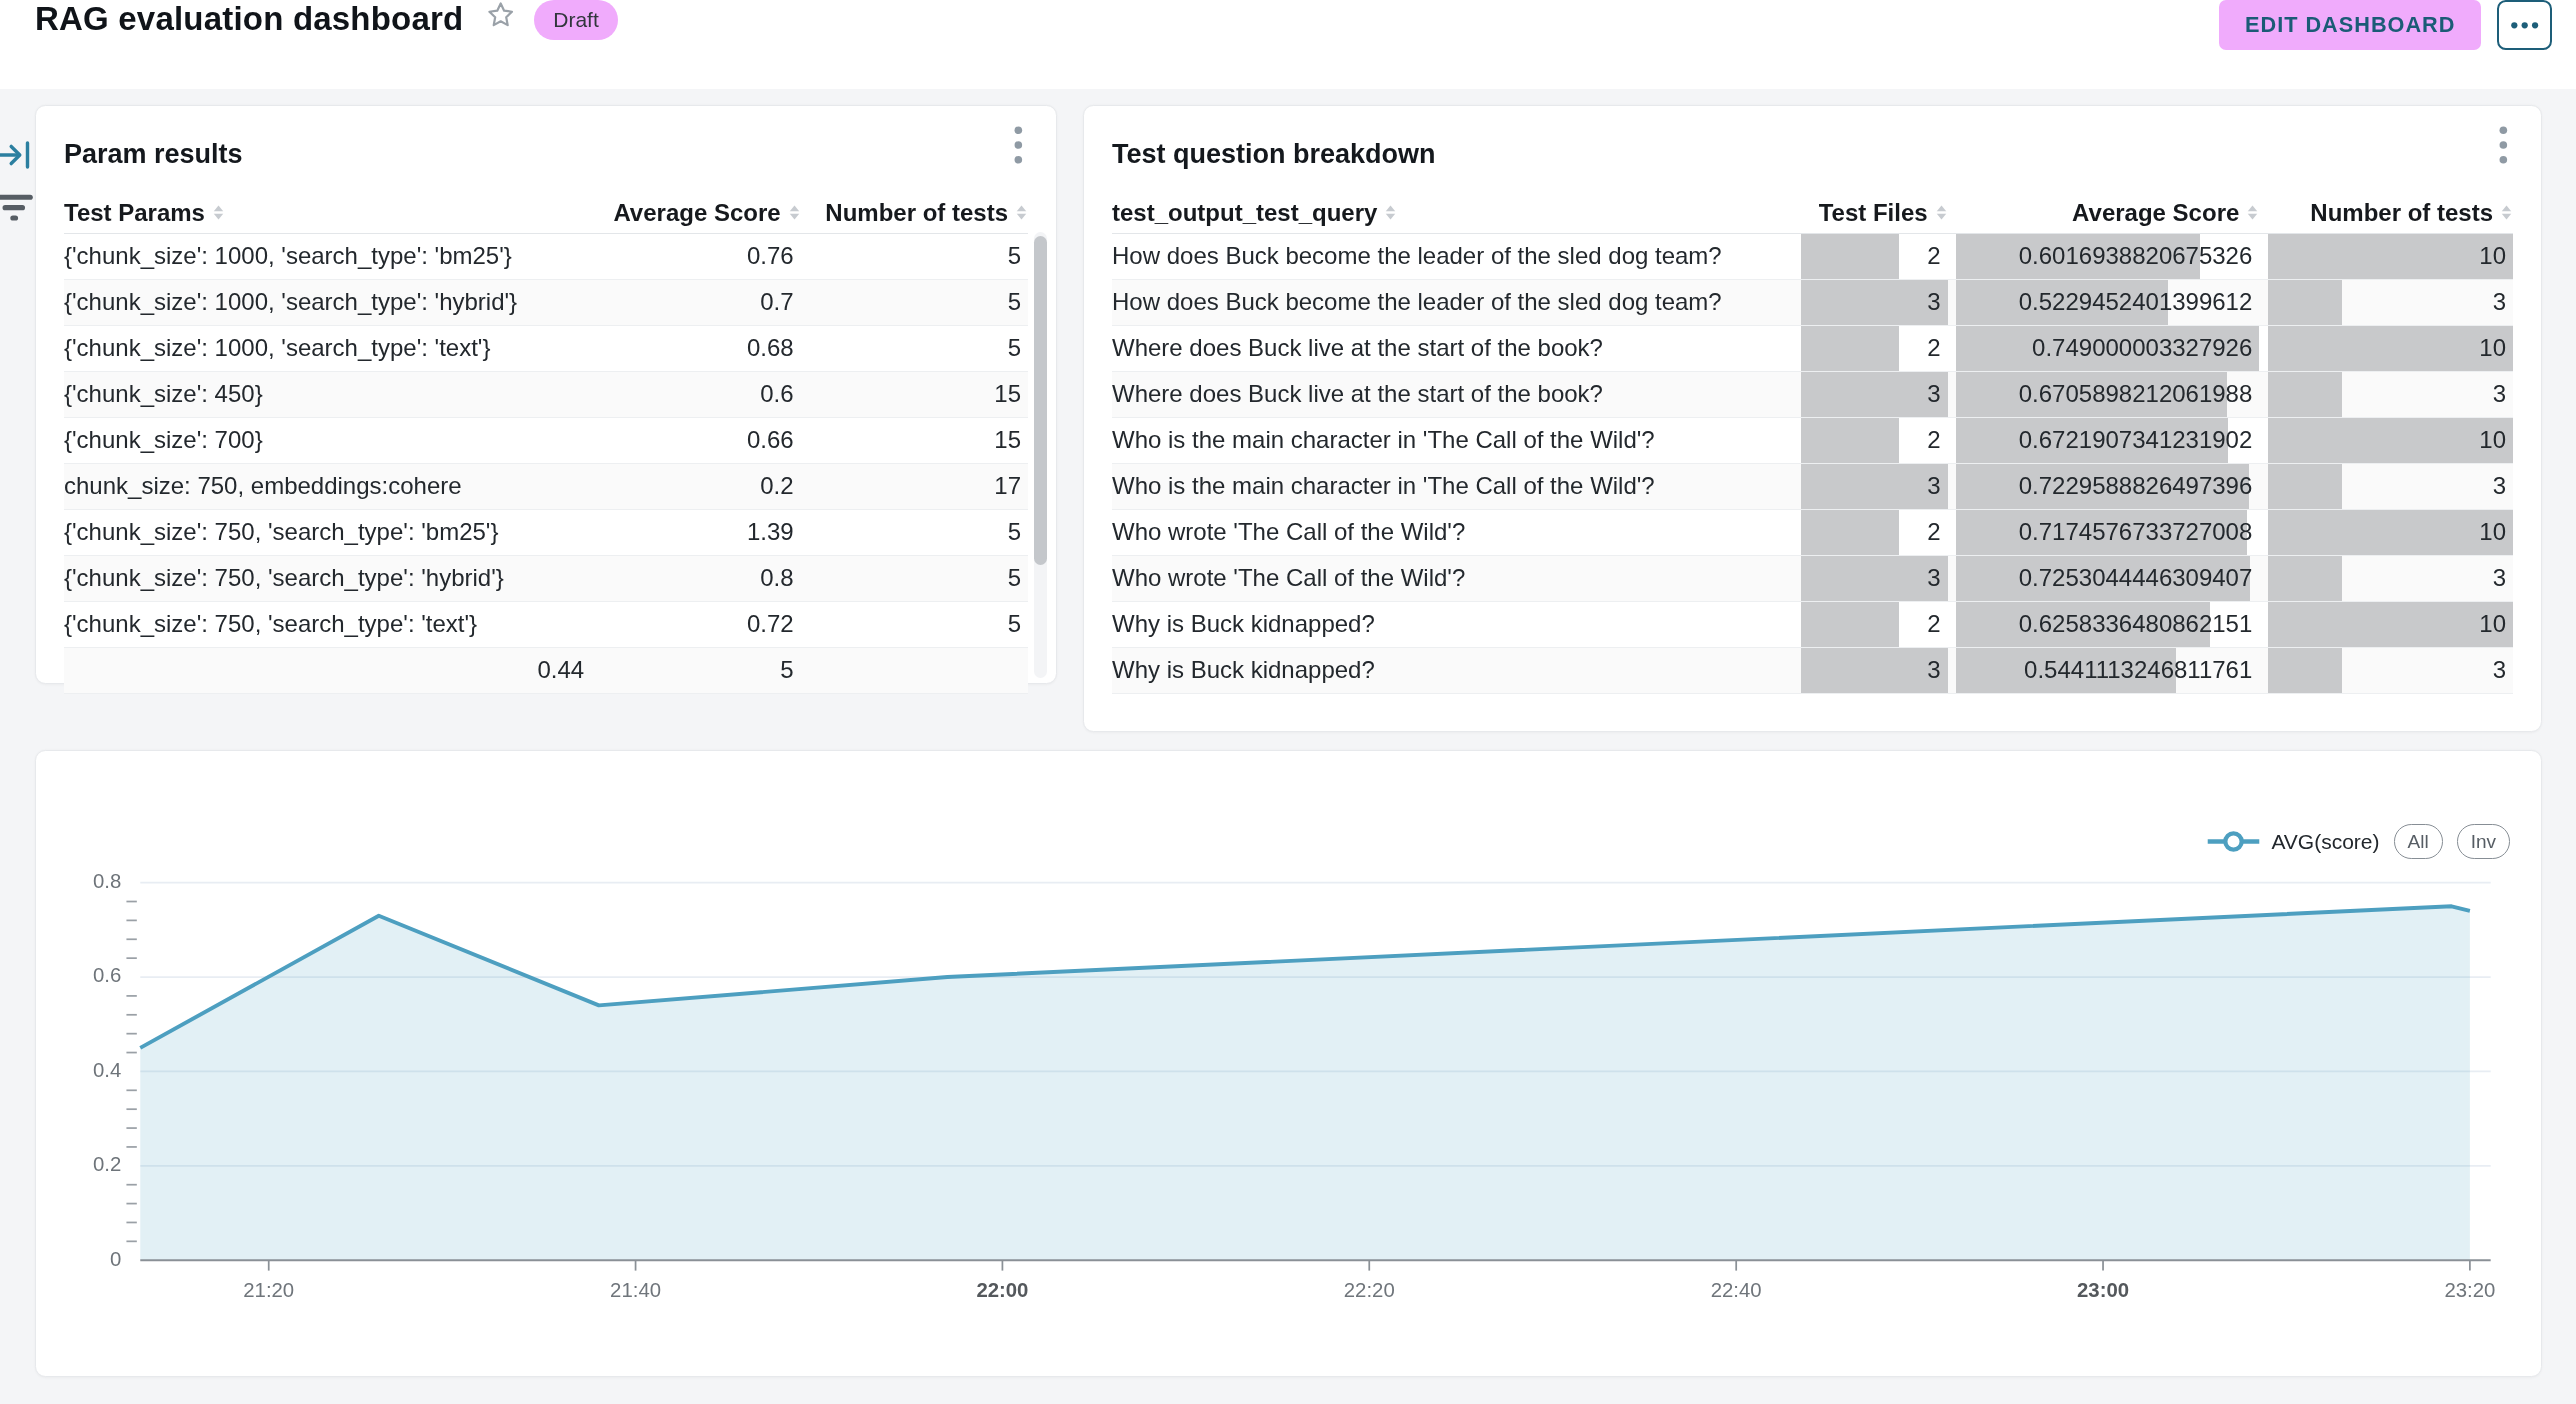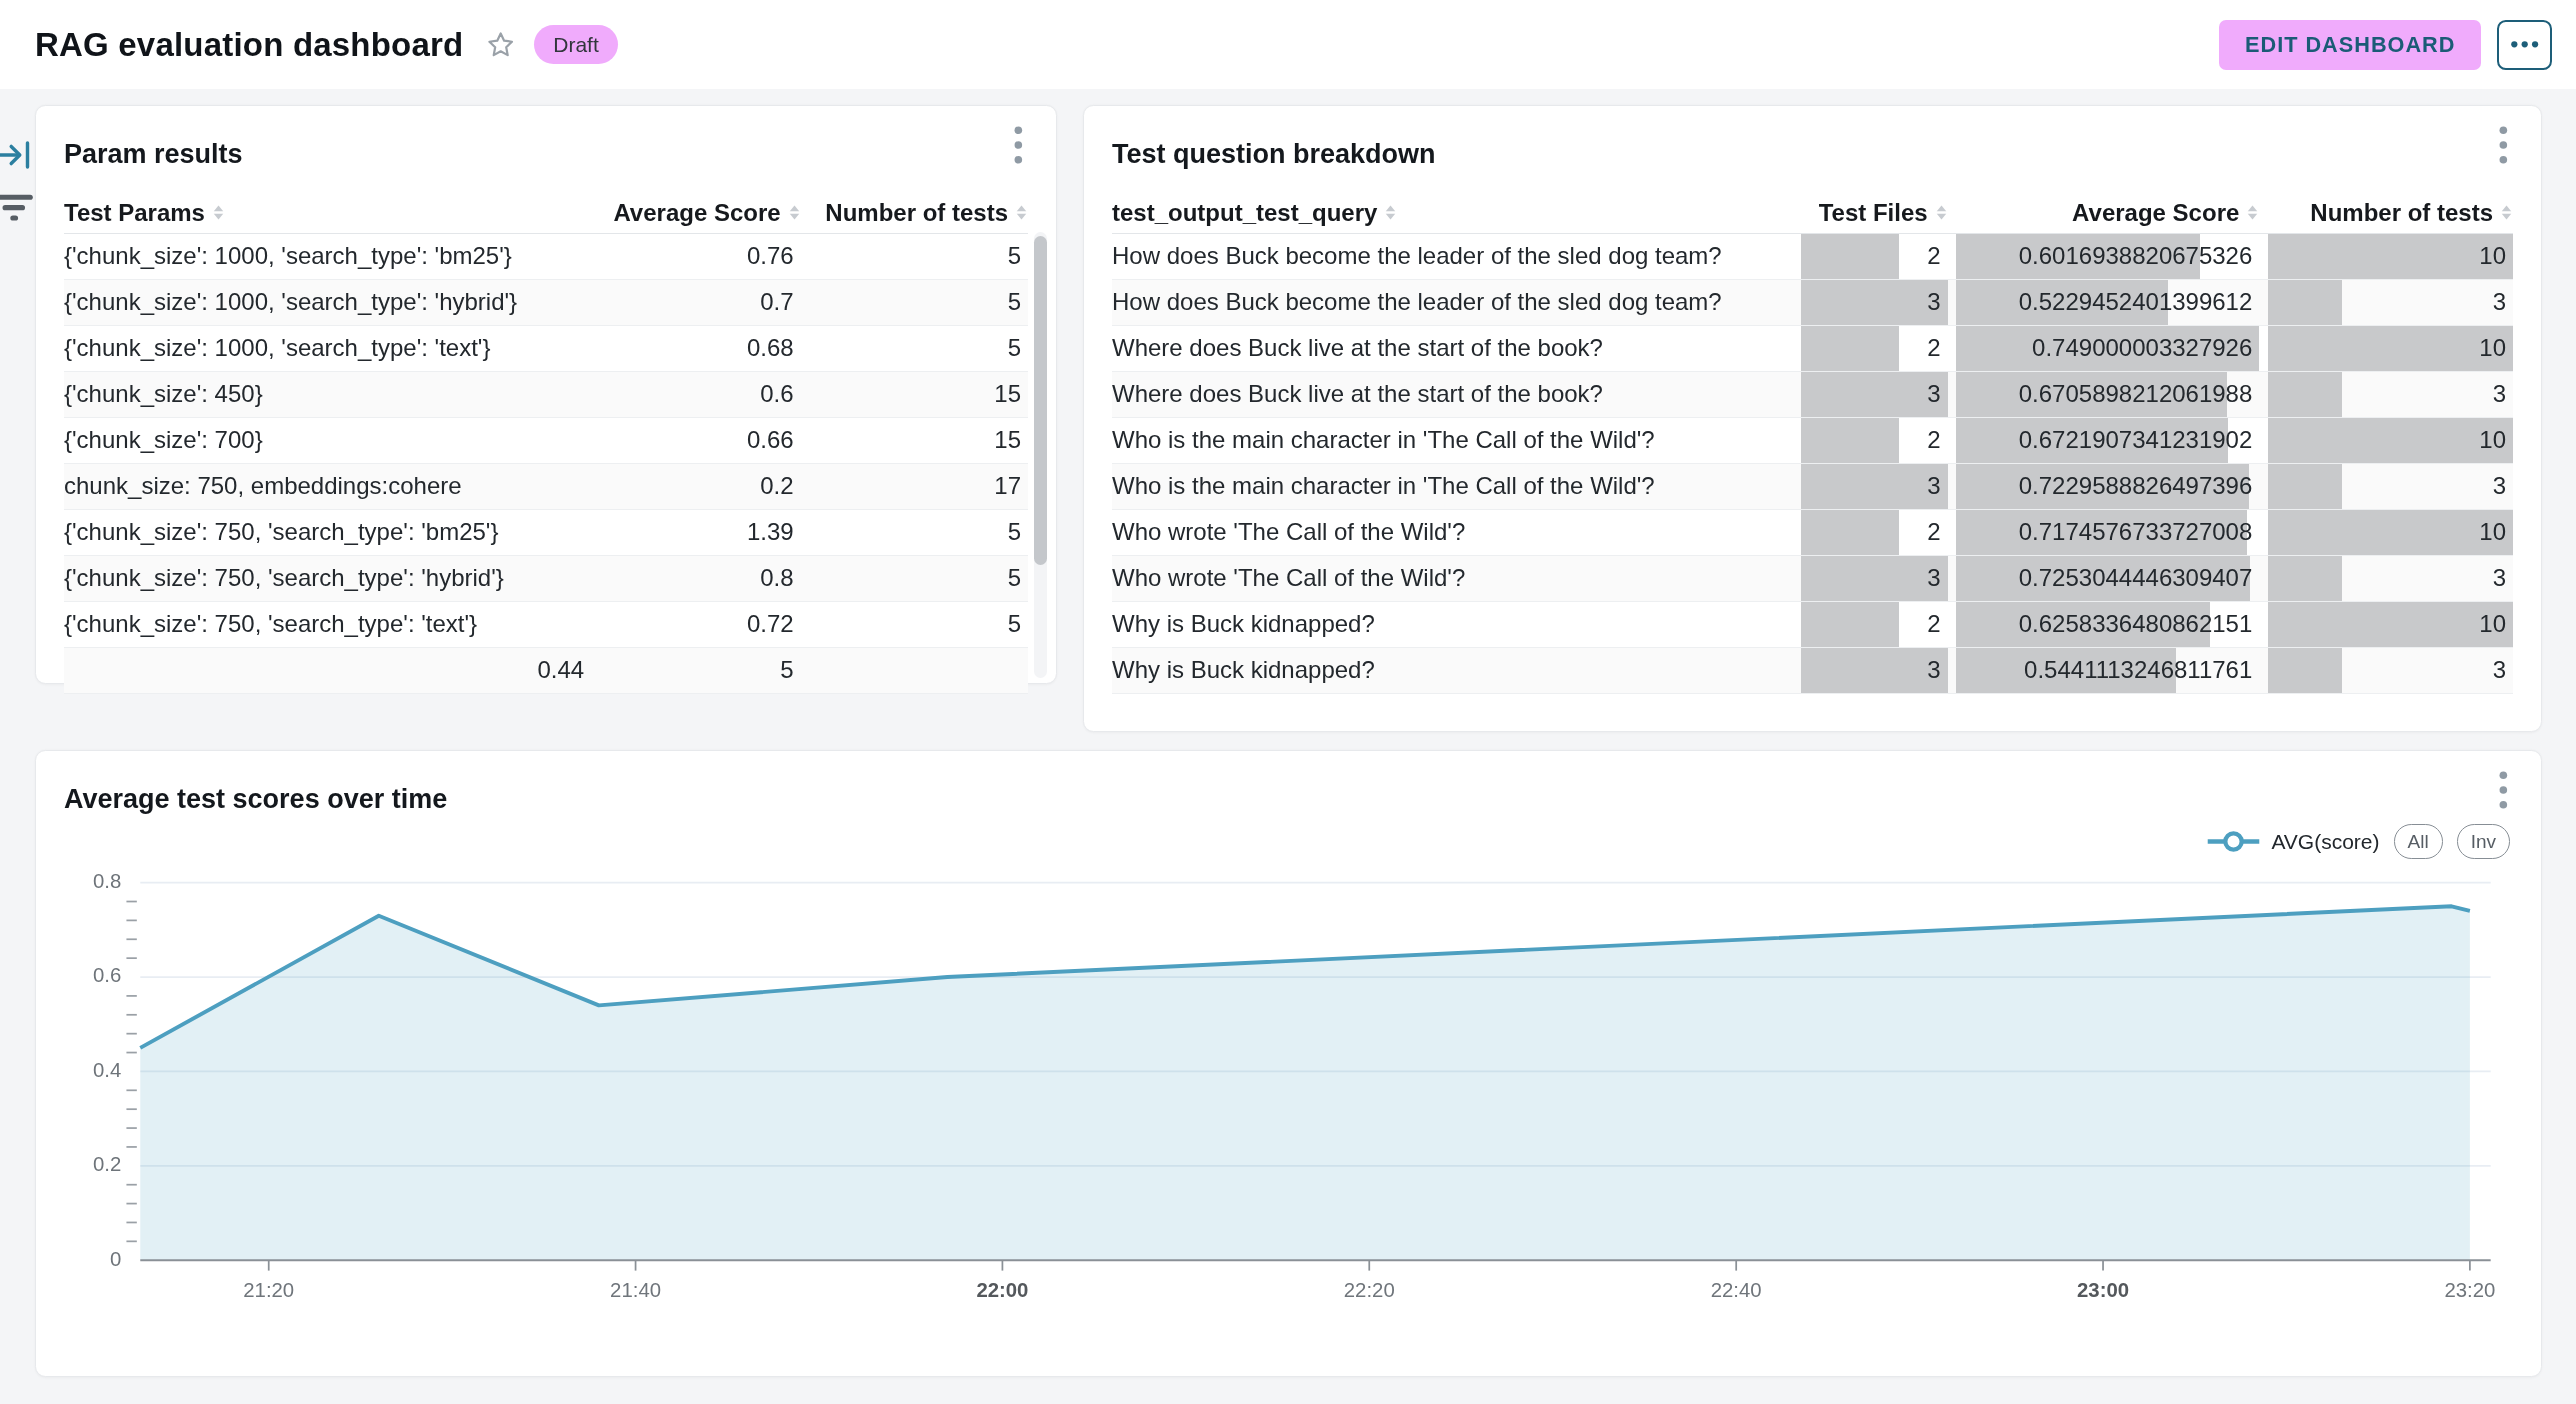--- a/index.html
+++ b/index.html
@@ -5,21 +5,21 @@
   html,body{margin:0;padding:0;}
   body{
     width:2576px;height:1405px;position:relative;overflow:hidden;
     background:#f4f5f7;color:#22272c;
     font-family:"Liberation Sans", sans-serif;
     -webkit-font-smoothing:antialiased;
   }
   
   .page-header{
     position:absolute;top:0;left:0;right:0;height:89px;background:#ffffff;
-    display:flex;align-items:center;padding:0 24px 0 35px;box-sizing:border-box;
+    display:flex;align-items:flex-start;padding:0 24px 0 35px;box-sizing:border-box;
   }
   .page-title{font-size:33px;font-weight:700;color:#101419;letter-spacing:0.2px;}
   .star-wrap{margin-left:22.5px;display:flex;align-items:center;cursor:pointer;}
   .status-badge{
     margin-left:19px;background:#f0abfc;border-radius:865px;padding:7.8px 19px;
     font-size:21px;color:#31363c;
   }
   .spacer{flex:1;}
   .edit-btn{
     background:#f0abfc;color:#1b5b76;font-family:inherit;font-weight:700;font-size:21.7px;
@@ -479,30 +479,20 @@
         </div>
         <div class="cell num">
           <div class="bar" style="width: 30%;"></div>
           <span class="val">3</span>
         </div>
       </div>
     </div>
 </section>
 
 <section class="card" id="card-chart">
-  <div class="card-head">
-    <div class="card-title">Average test scores over time</div>
-    <button class="kebab-btn">
-      <svg width="8.7" height="38" viewBox="0 0 10 44">
-        <circle cx="5" cy="5" r="4.4" fill="#8f9aa4"></circle>
-          <circle cx="5" cy="22" r="4.4" fill="#8f9aa4"></circle>
-          <circle cx="5" cy="39" r="4.4" fill="#8f9aa4"></circle>
-      </svg>
-    </button>
-  </div>
   <div class="legend">
     <span class="legend-item">
       <svg width="55" height="21" viewBox="0 0 64 24">
         <line x1="2" y1="12" x2="62" y2="12" stroke="#4d9fc0" stroke-width="5"></line>
         <circle cx="32" cy="12" r="9.5" fill="#ffffff" stroke="#4d9fc0" stroke-width="5"></circle>
       </svg>
       <span>AVG(score)</span>
     </span>
     <button class="pill">All</button>
     <button class="pill">Inv</button>

